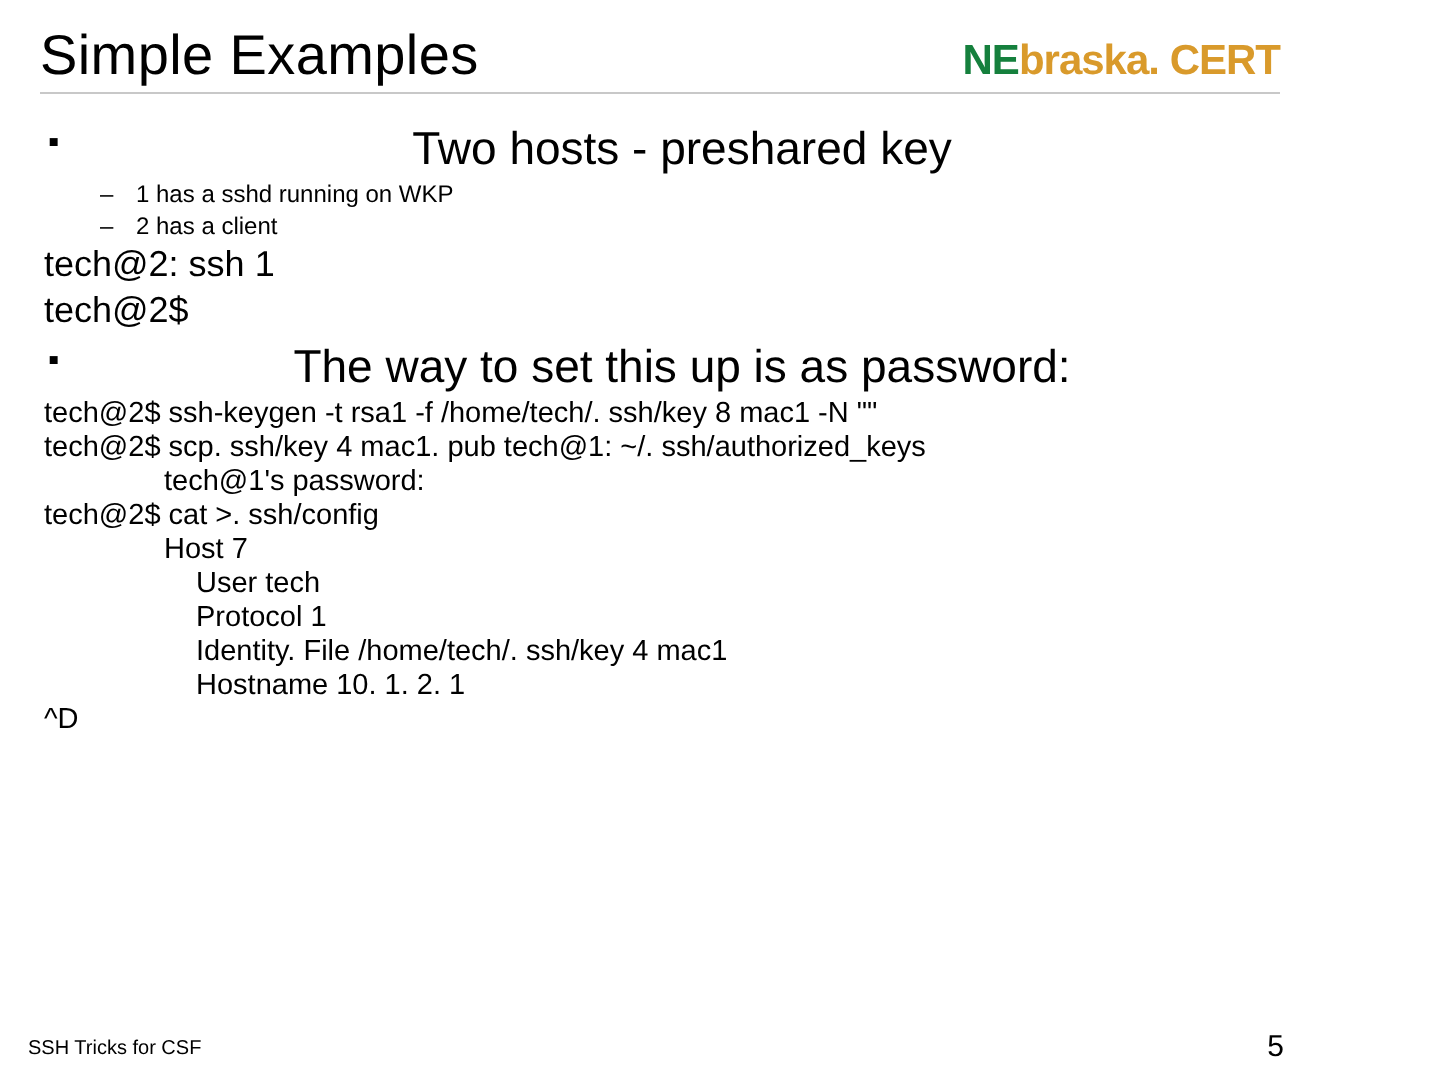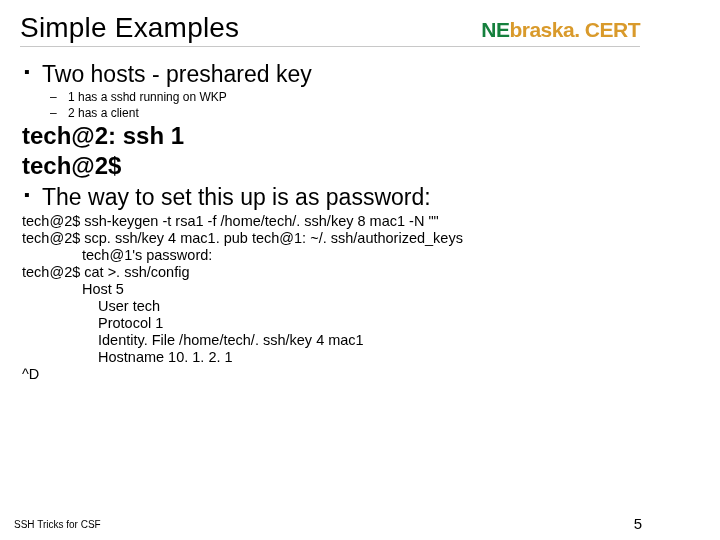--- a/index.html
+++ b/index.html
@@ -4,25 +4,25 @@
 <style>
   * { margin: 0; padding: 0; box-sizing: border-box; }
   html, body { width: 720px; height: 540px; background: #fff; font-family: "Century Gothic", "Avant Garde", "URW Gothic", Futura, sans-serif; color: #000; }
   .slide { position: relative; width: 660px; height: 540px; padding: 12px 20px 8px 20px; }
   .header { display: flex; align-items: baseline; justify-content: space-between; border-bottom: 1px solid #c8c8c8; padding-bottom: 2px; }
   .title { font-size: 28px; font-weight: 400; letter-spacing: 0.2px; }
   .brand { font-size: 21px; font-weight: 700; letter-spacing: -0.5px; }
   .brand .ne  { color: #15803d; }
   .brand .rest{ color: #d99a2b; }
   .content { padding-top: 10px; }
-  .bullet-l1 { font-size: 23px; margin: 4px 0 2px 0; padding-left: 22px; position: relative; }
+  .bullet-l1 { font-size: 23px; margin: 4px 0 2px 0; padding-left: 22px; position: relative; text-align: center; }
   .bullet-l1::before { content: "▪"; position: absolute; left: 4px; top: 2px; font-size: 16px; }
   .bullet-l2 { font-size: 12px; margin: 2px 0; padding-left: 48px; position: relative; font-weight: 400; }
   .bullet-l2::before { content: "–"; position: absolute; left: 30px; }
-  .bold-line { font-size: 24px; font-weight: 700; margin: 2px 0; padding-left: 2px; }
+  .bold-line { font-size: 18px; font-weight: 400; margin: 2px 0; padding-left: 2px; }
   .setup-line { font-size: 14.5px; margin: 1px 0; padding-left: 2px; font-weight: 400; white-space: pre; }
   .indent1 { padding-left: 62px; }
   .indent2 { padding-left: 78px; }
   .footer-left { position: absolute; left: 14px; bottom: 10px; font-size: 10px; font-weight: 400; }
   .footer-right { position: absolute; right: 18px; bottom: 8px; font-size: 15px; font-weight: 400; }
 </style>
 </head>
 <body>
 
 <div class="slide">
@@ -42,21 +42,21 @@
 
     <div class="bold-line">tech@2: ssh 1</div>
     <div class="bold-line">tech@2$</div>
 
     <div class="bullet-l1">The way to set this up is as password:</div>
 
     <div class="setup-line">tech@2$ ssh-keygen -t rsa1 -f /home/tech/. ssh/key 8 mac1 -N ""</div>
     <div class="setup-line">tech@2$ scp. ssh/key 4 mac1. pub tech@1: ~/. ssh/authorized_keys</div>
     <div class="setup-line indent1">tech@1's password:</div>
     <div class="setup-line">tech@2$ cat &gt;. ssh/config</div>
-    <div class="setup-line indent1">Host 5</div>
+    <div class="setup-line indent1">Host 7</div>
     <div class="setup-line indent2">User tech</div>
     <div class="setup-line indent2">Protocol 1</div>
     <div class="setup-line indent2">Identity. File /home/tech/. ssh/key 4 mac1</div>
     <div class="setup-line indent2">Hostname 10. 1. 2. 1</div>
     <div class="setup-line">^D</div>
 
   </div>
 
   <div class="footer-left">SSH Tricks for CSF</div>
   <div class="footer-right">5</div>

